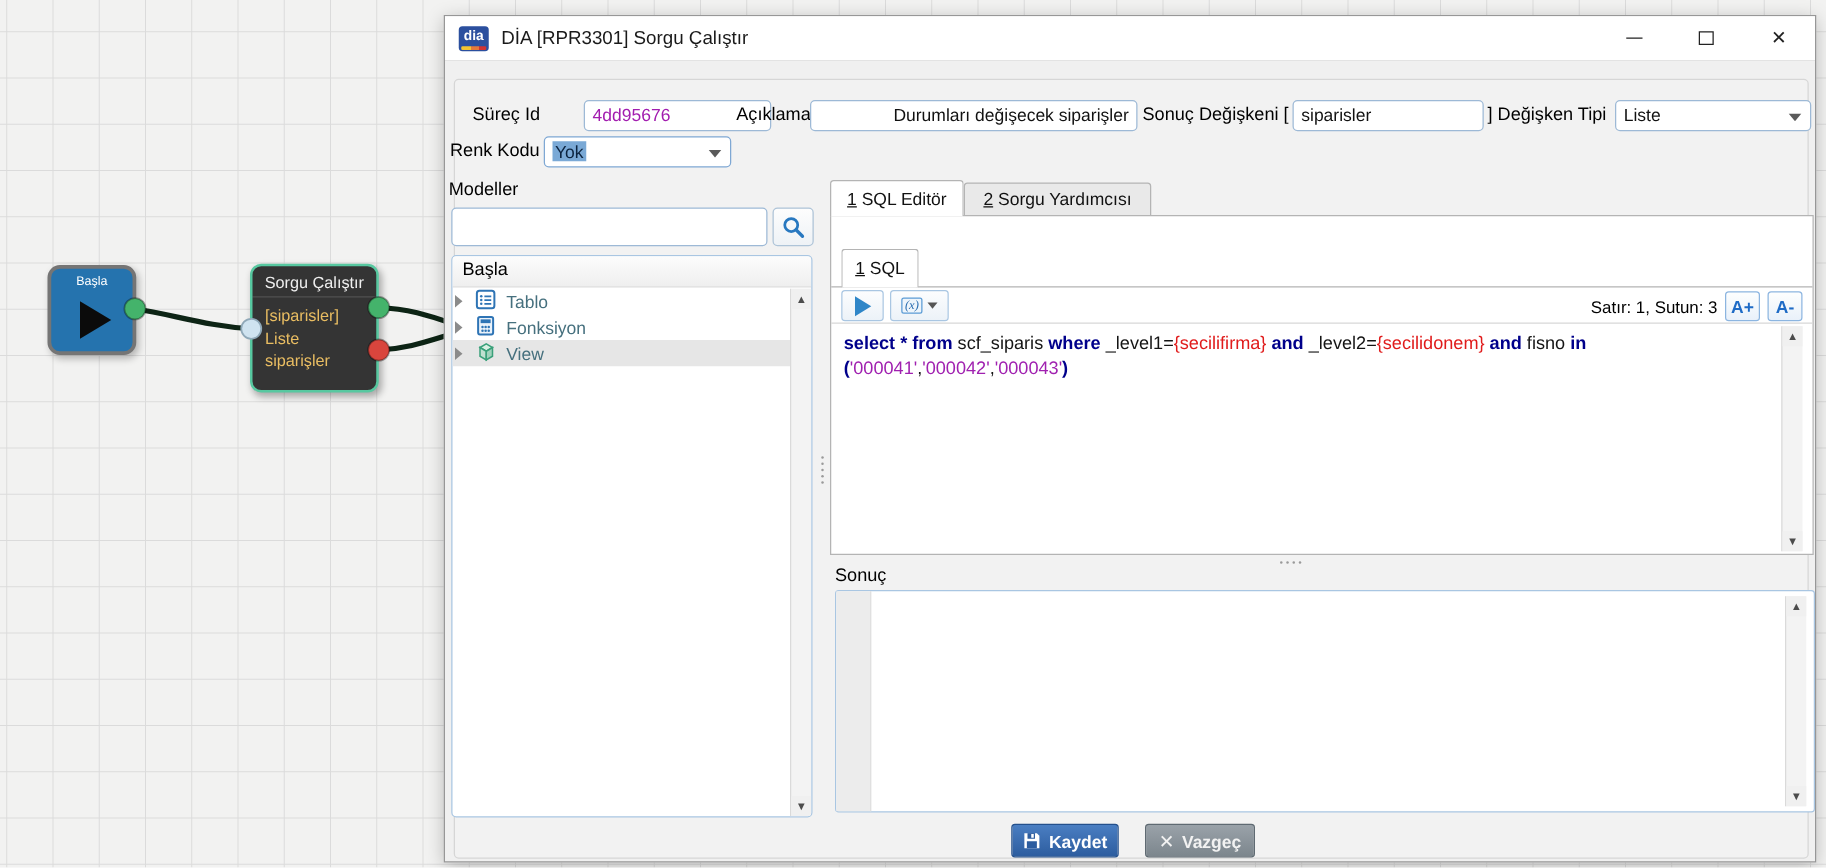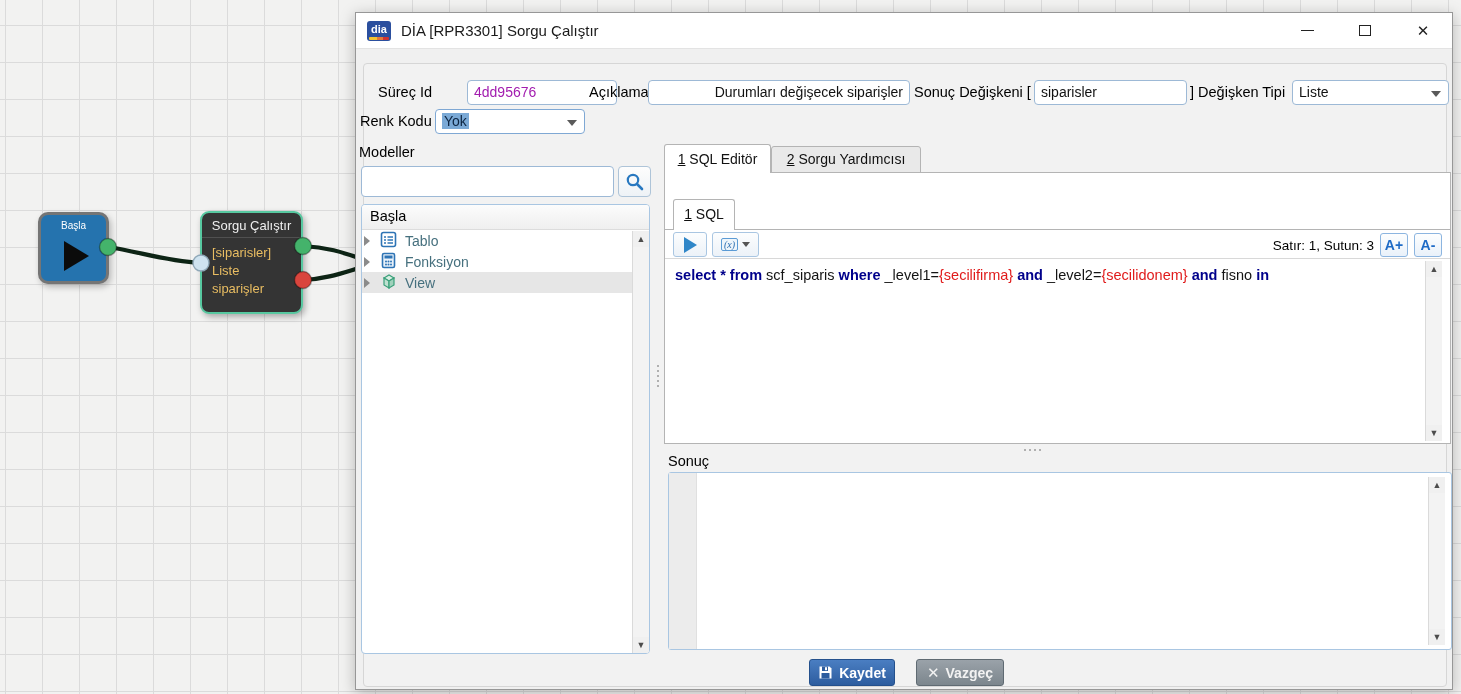--- a/index.html
+++ b/index.html
@@ -279,20 +279,21 @@
           <span class="fx">(x)</span>
           <span class="arrow"></span>
         </div>
         <div id="caret-status">Satır: 1, Sutun: 3</div>
         <div class="font-btn" id="font-plus">A+</div>
         <div class="font-btn" id="font-minus">A-</div>
       </div>
 
       <div id="sql-text">
           <div><span class="c-kw">select * from</span><span class="c-id"> scf_siparis </span><span class="c-kw">where</span><span class="c-id"> _level1=</span><span class="c-var">{secilifirma}</span><span class="c-kw"> and</span><span class="c-id"> _level2=</span><span class="c-var">{secilidonem}</span><span class="c-kw"> and</span><span class="c-id"> fisno </span><span class="c-kw">in</span></div>
+          <div><span class="c-kw">(</span><span class="c-str">'000041'</span><span class="c-id">,</span><span class="c-str">'000042'</span><span class="c-id">,</span><span class="c-str">'000043'</span><span class="c-kw">)</span></div>
         </div>
 
       <div class="vscroll" id="editor-scroll">
         <div class="sb-arrow sb-up">▲</div>
         <div class="sb-arrow sb-down">▼</div>
       </div>
     </div>
 
     <div id="v-splitter">
         <i></i>

